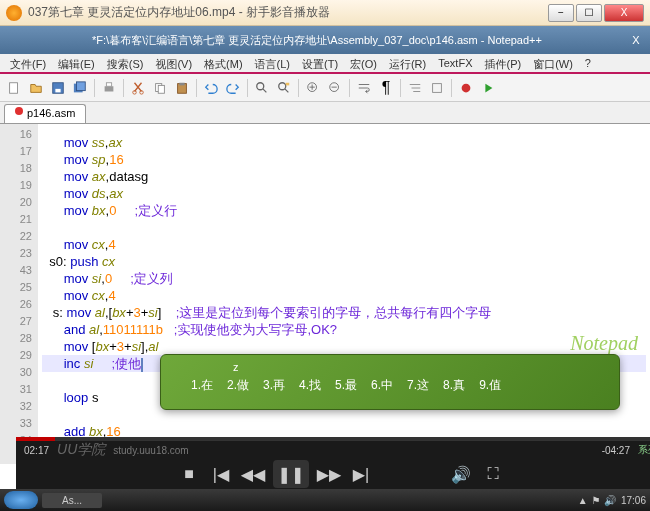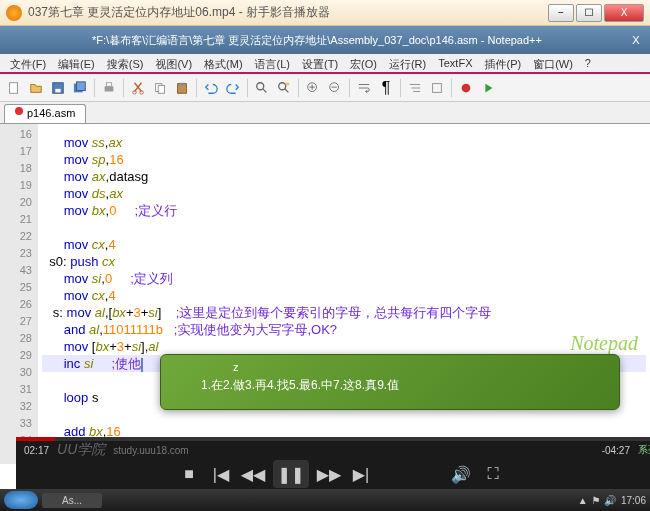--- a/index.html
+++ b/index.html
@@ -26,21 +26,21 @@
 .code{flex:1;padding:10px 4px;line-height:17px;white-space:pre;overflow:hidden}
 .kw{color:#0000c0}
 .reg{color:#808000;font-style:italic}
 .num{color:#ff8000}
 .cmt{color:#6d28d9}
 .lbl{color:#000}
 .line-hl{background:#e8e8ff;display:block;width:100%}
 .cursor{display:inline-block;width:2px;height:14px;border-left:2px solid #6080c0;vertical-align:middle}
 .ime{position:absolute;left:160px;top:230px;width:460px;height:56px;border-radius:6px;background:linear-gradient(135deg,#6fa83a,#4a8020);box-shadow:0 2px 8px rgba(0,0,0,.4);color:#fff;font-size:12px;padding:6px 12px;border:1px solid #3a6018}
 .ime .row1{font-size:11px;margin-bottom:4px;margin-left:60px}
-.ime .row2{display:flex;gap:0;font-size:12px;margin-left:28px}
+.ime .row2{display:flex;gap:14px;font-size:12px;margin-left:18px}
 .spring{position:absolute;right:12px;top:208px;font-size:20px;color:#a0d060;font-style:italic;font-family:cursive}
 .player{position:absolute;left:16px;bottom:22px;width:650px;height:52px;background:#1a1a1a;color:#ccc}
 .player .bar{height:4px;background:#333;position:relative}
 .player .bar .prog{position:absolute;left:0;top:0;height:4px;width:6%;background:#c00000}
 .player .row{height:18px;display:flex;align-items:center;font-size:10px;padding:0 8px;gap:8px}
 .player .watermark{color:#666;font-size:14px;font-style:italic}
 .player .ctrls{height:30px;display:flex;align-items:center;justify-content:center;gap:8px}
 .pbtn{width:24px;height:24px;display:flex;align-items:center;justify-content:center;color:#ccc}
 .pbtn.big{width:36px;height:28px;background:#333;border-radius:4px}
 .taskbar{position:absolute;left:0;bottom:0;width:650px;height:22px;background:linear-gradient(#3a3a3a,#1a1a1a);display:flex;align-items:center;font-size:10px;color:#ccc;padding:0 4px;gap:4px}

